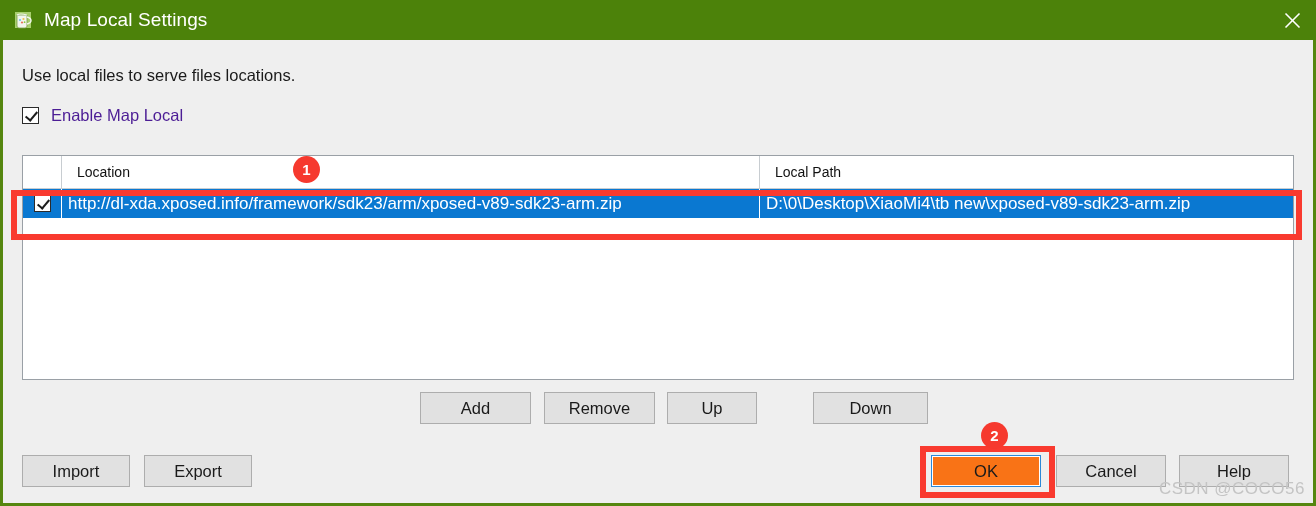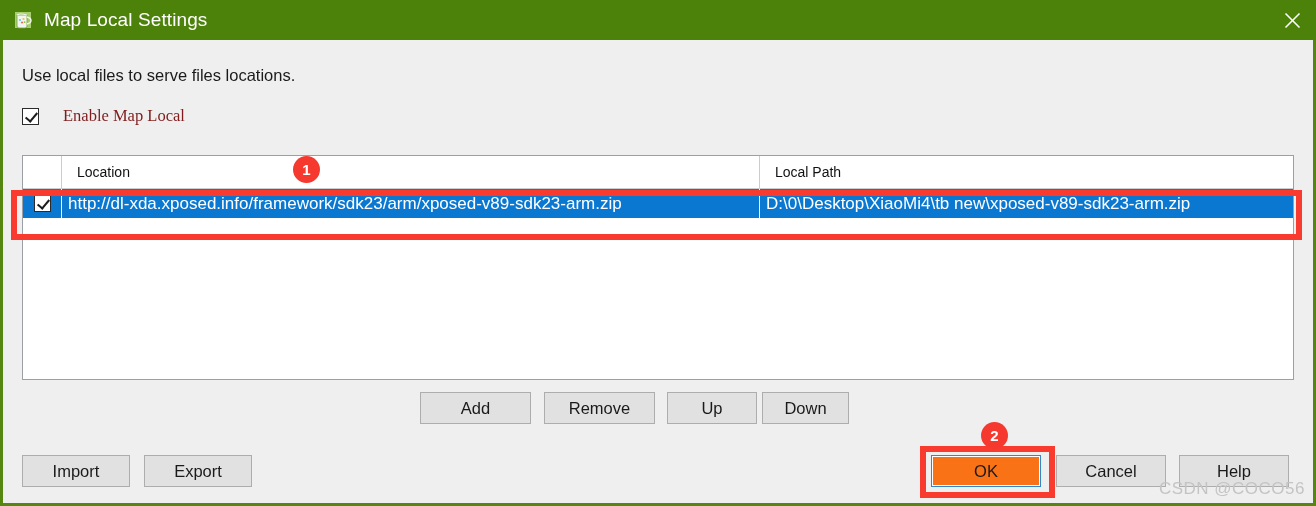--- a/index.html
+++ b/index.html
@@ -90,24 +90,23 @@
     content: "";
     position: absolute;
     left: 5px; top: 1px;
     width: 5px; height: 10px;
     border-right: 2px solid #1d1d1d;
     border-bottom: 2px solid #1d1d1d;
     transform: rotate(40deg);
   }
   #enable-label {
     font-size: 16.5px;
-    color: #7f1d1d;
-    margin-left: 24px;
-    white-space: nowrap;
-    font-family: Liberation Serif, serif;
+    color: #4c1d95;
+    margin-left: 12px;
+    white-space: nowrap;
   }
 
   
   #table {
     position: absolute;
     left: 19px; top: 115px;
     width: 1272px;
     height: 225px;
     background: #ffffff;
     border: 1px solid #9aa0a6;
@@ -165,21 +164,21 @@
     justify-content: center;
     position: absolute;
     height: 32px;
     padding: 0;
     white-space: nowrap;
   }
 
   #btn-add    { left: 417px; top: 352px; width: 111px; }
   #btn-remove { left: 541px; top: 352px; width: 111px; }
   #btn-up     { left: 664px; top: 352px; width: 90px; }
-  #btn-down   { left: 759px; top: 352px; width: 87px; text-align: right; }
+  #btn-down   { left: 810px; top: 352px; width: 115px; text-align: right; }
 
   #btn-import { left: 19px;  top: 415px; width: 108px; }
   #btn-export { left: 141px; top: 415px; width: 108px; }
 
   #btn-ok {
     left: 928px; top: 415px; width: 110px;
     background: #f97316;
     border: 1px solid #2b88d8;
     outline: 1px solid #ffffff;
     outline-offset: -2px;

